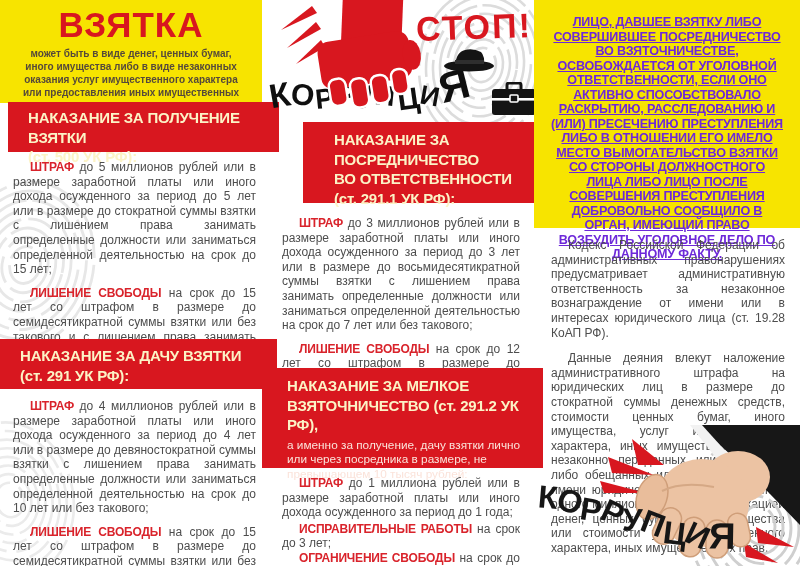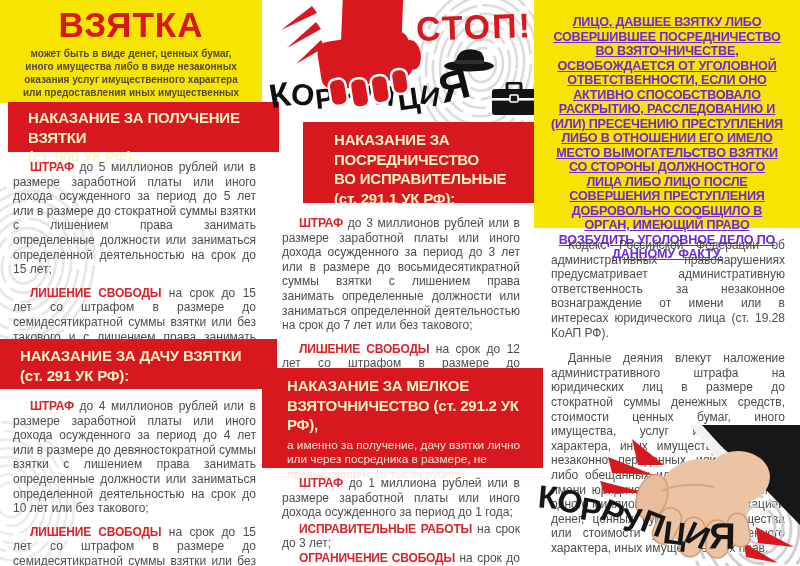--- a/index.html
+++ b/index.html
@@ -184,21 +184,21 @@
         <rect x="65" y="77" width="17" height="29" rx="7" fill="#d8171f" stroke="#ffffff" stroke-width="2.5"></rect>
         <rect x="86" y="77" width="17" height="28" rx="7" fill="#d8171f" stroke="#ffffff" stroke-width="2.5"></rect>
         <rect x="107" y="74" width="16" height="25" rx="7" fill="#d8171f" stroke="#ffffff" stroke-width="2.5"></rect>
         <ellipse cx="131" cy="62" rx="9" ry="15" fill="#d8171f"></ellipse>
       </g>
     </svg>
   </div>
 
   <div class="banner b-m1">
     <div class="hline">НАКАЗАНИЕ ЗА ПОСРЕДНИЧЕСТВО</div>
-    <div class="hline">ВО ИСПРАВИТЕЛЬНЫЕ</div>
+    <div class="hline">ВО ОТВЕТСТВЕННОСТИ</div>
     <div class="hline">(ст. 291.1 УК РФ):</div>
   </div>
 
   <div class="body-text bt-m1">
     <p><span class="term">ШТРАФ</span><span> до 3 миллионов рублей или в размере заработной платы или иного дохода осужденного за период до 3 лет или в размере до восьмидесятикратной суммы взятки с лишением права занимать определенные должности или заниматься определенной деятельностью на срок до 7 лет или без такового;</span></p>
     <p><span class="term">ЛИШЕНИЕ СВОБОДЫ</span><span> на срок до 12 лет со штрафом в размере до семидесятикратной суммы взятки или без такового и с лишением права занимать определенные должности или заниматься определенной деятельностью на срок до 7 лет или без такового.</span></p>
   </div>
 
   <div class="banner b-m2">
     <div class="hline">НАКАЗАНИЕ ЗА МЕЛКОЕ</div>

